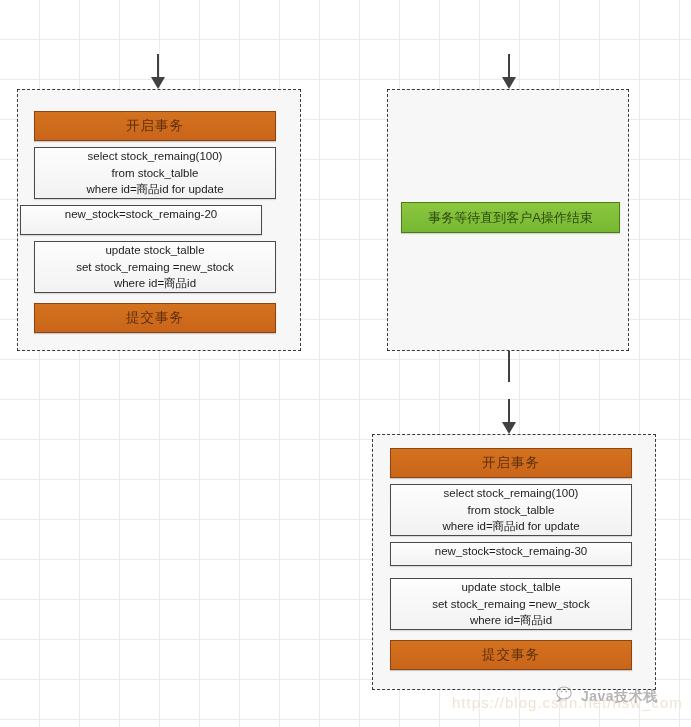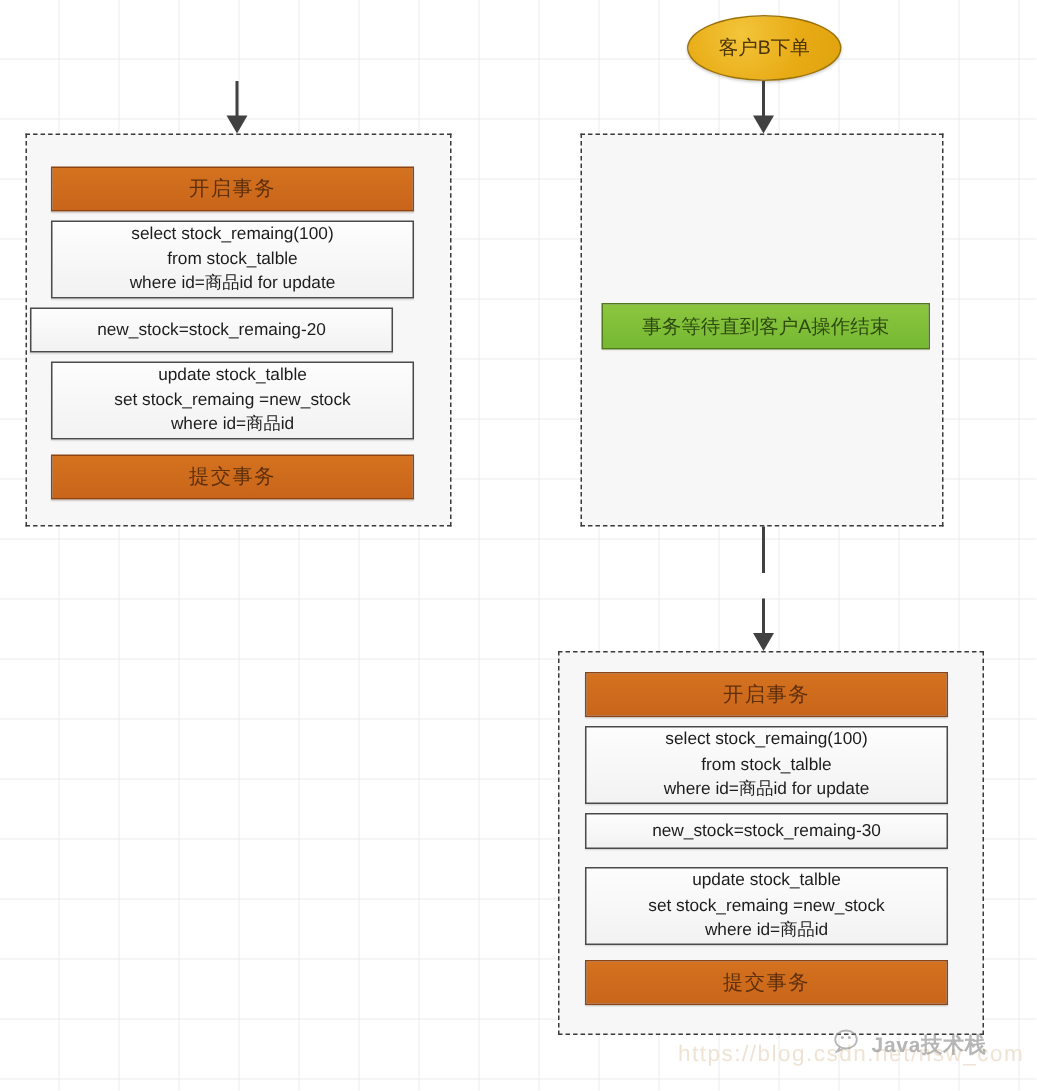--- a/index.html
+++ b/index.html
@@ -64,21 +64,20 @@
   
   .box-sql {
     background: linear-gradient(to bottom, #fdfdfd 0%, #f2f2f2 100%);
     border: 1px solid #4a4a4a;
     color: #1c1c1c;
     font-size: 11.5px;
     line-height: 1.45;
     display: flex;
     flex-direction: column;
     align-items: center;
-    justify-content: center;
     text-align: center;
     box-shadow: 0 1px 1px rgba(0,0,0,.12);
   }
   .box-sql .ln { white-space: nowrap; }
 
   
   .ellipse {
     border-radius: 50%;
     display: flex;
     align-items: center;
@@ -141,23 +140,20 @@
     letter-spacing: 1px;
     white-space: nowrap;
   }
 </style>
 </head>
 <body>
 
 <div id="canvas">
 
 
-  <div class="node ellipse amber" style="left:458px; top:10px; width:103px; height:44px;">
-    <span>客户B下单</span>
-  </div>
 
   <div class="arrow-line" style="left:157px; top:54px; height:27px;"></div>
   <div class="arrow-head" style="left:151px; top:77px;"></div>
 
   <div class="arrow-line" style="left:508px; top:54px; height:27px;"></div>
   <div class="arrow-head" style="left:502px; top:77px;"></div>
 
   <div class="node lane" style="left:17px; top:89px; width:284px; height:262px;"></div>
 
   <div class="node bar-orange" style="left:34px; top:111px; width:242px; height:30px;">

